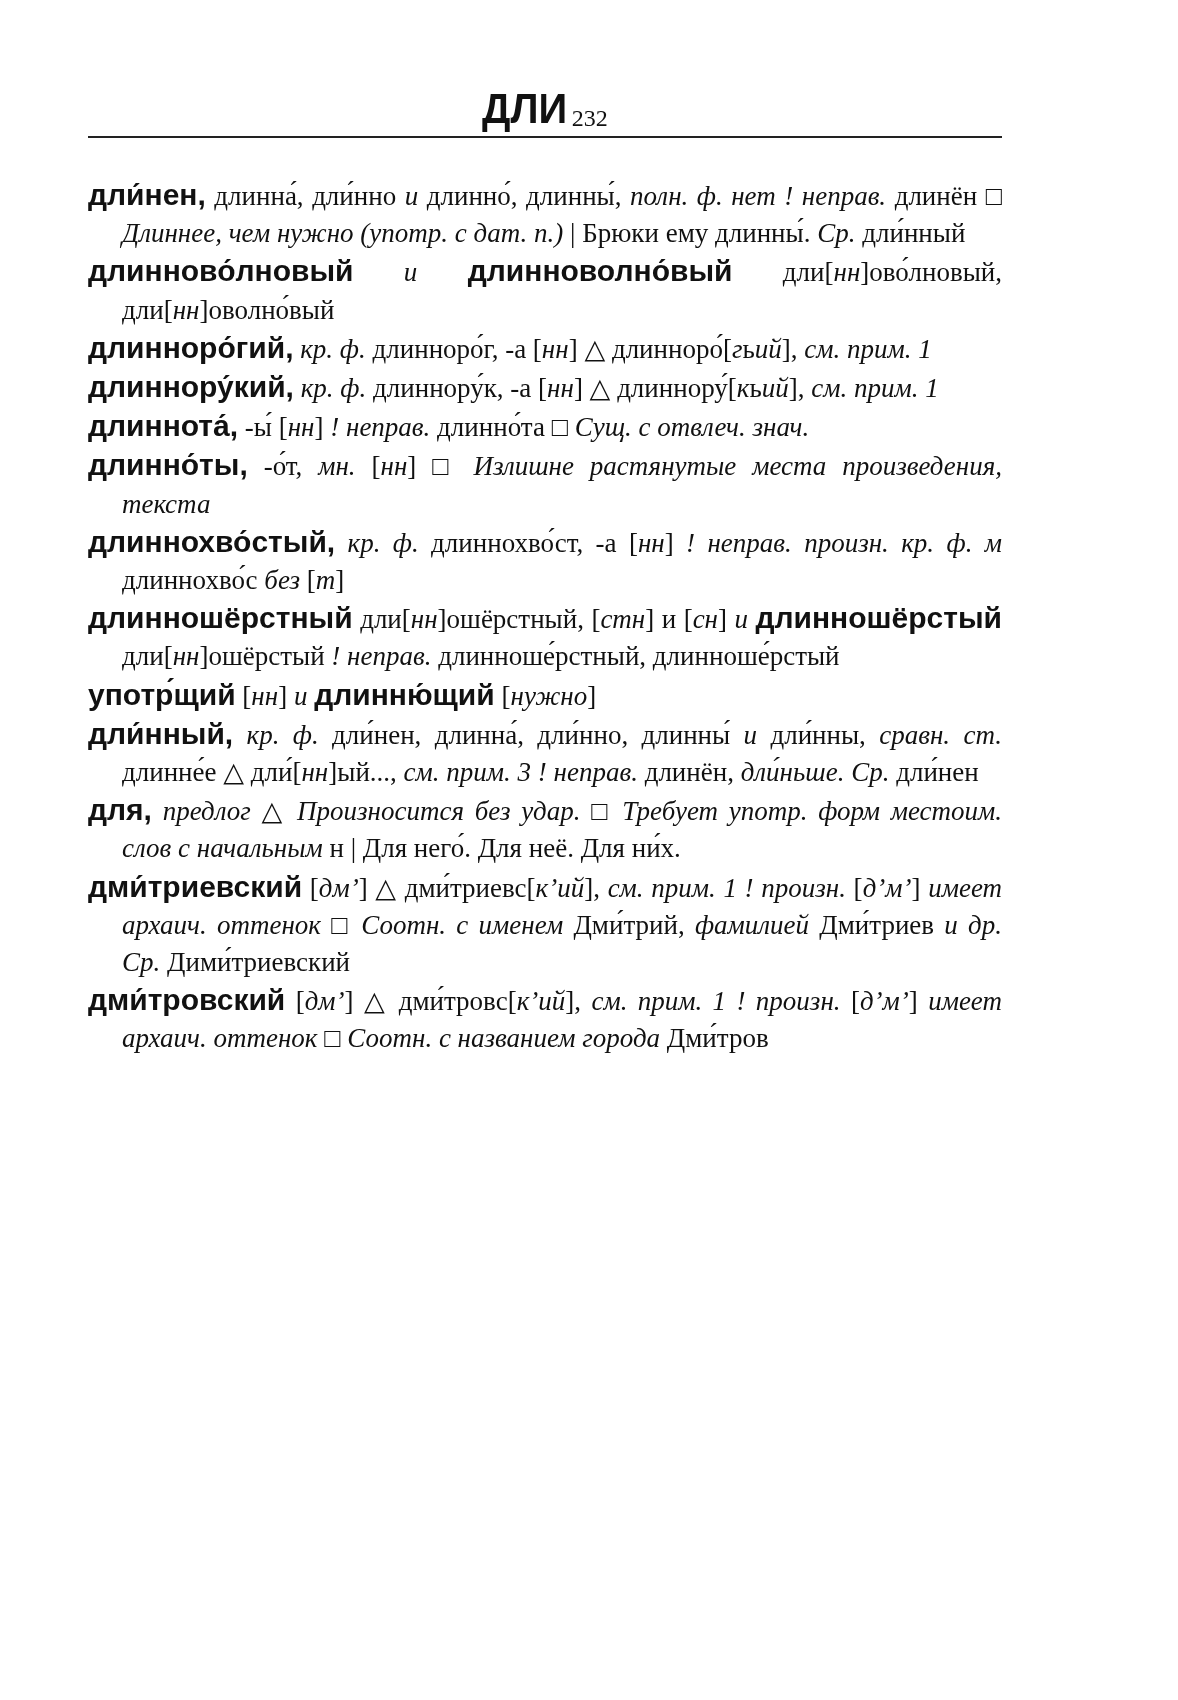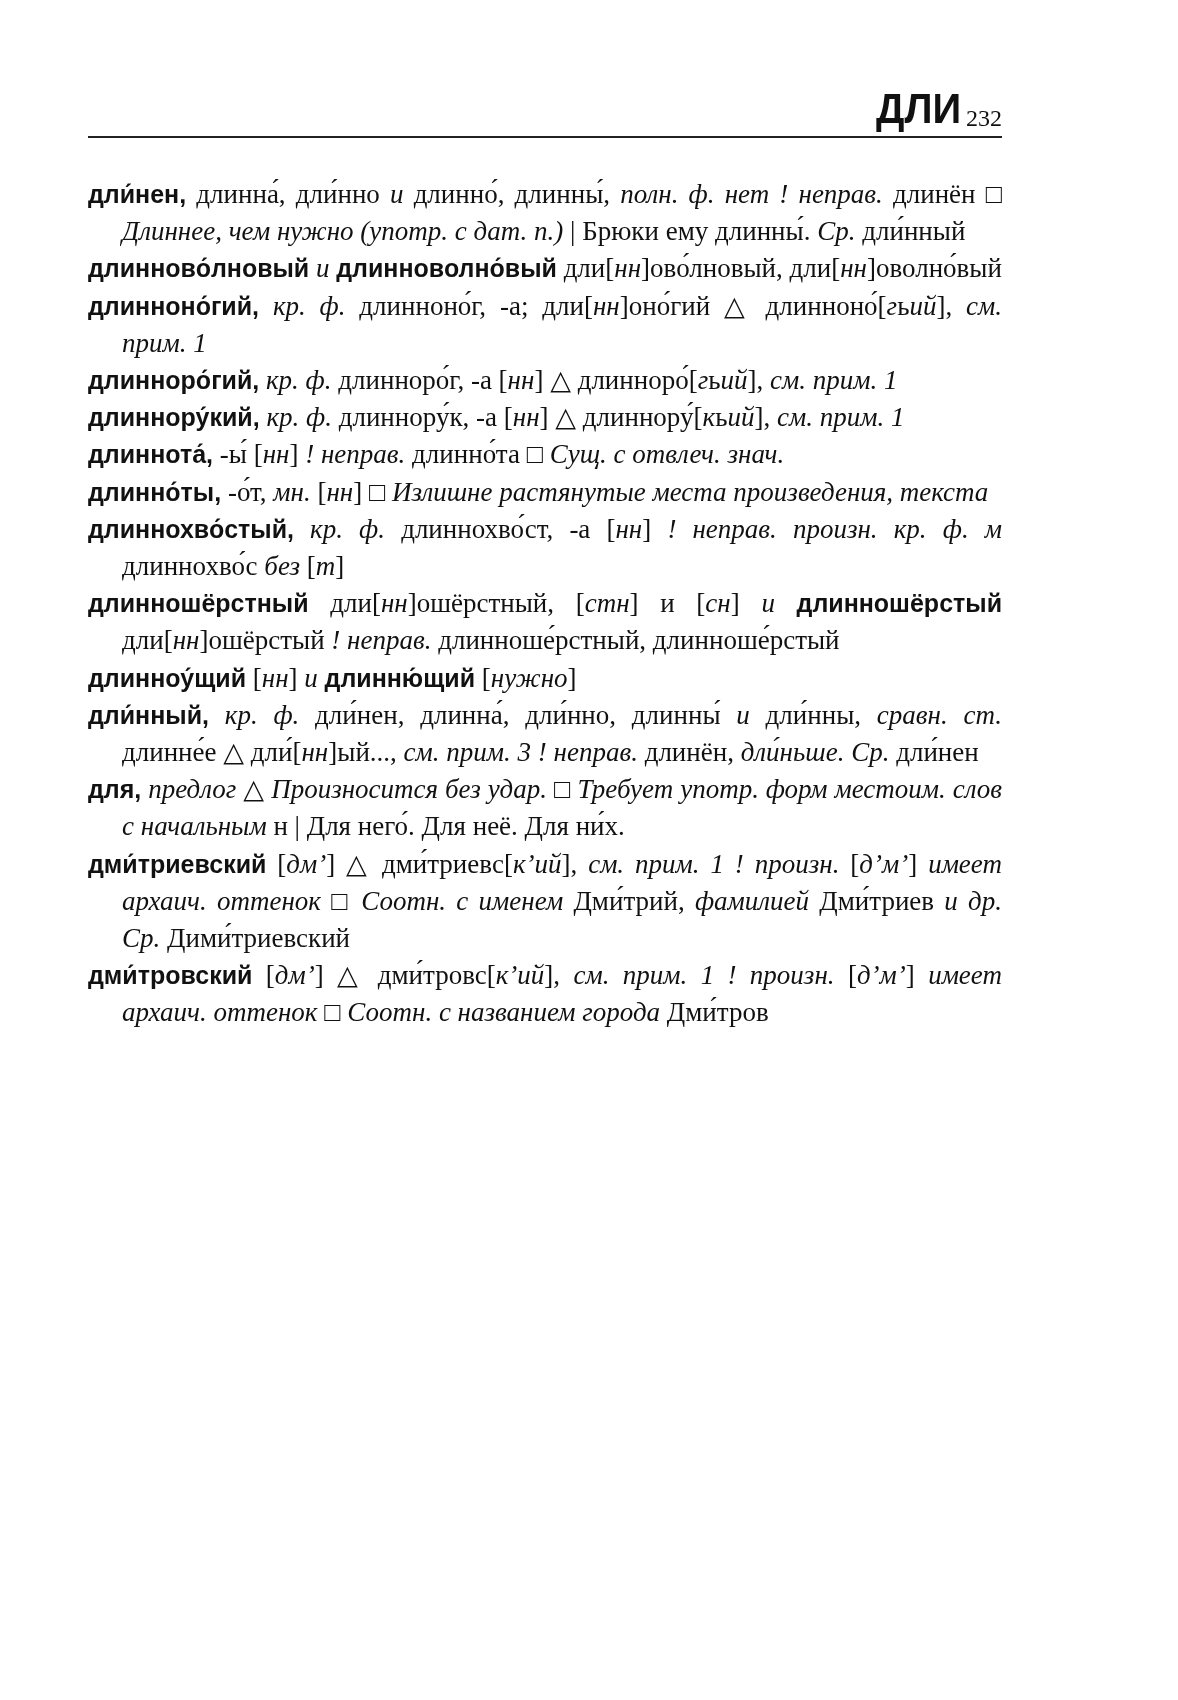--- a/index.html
+++ b/index.html
@@ -1,47 +1,46 @@
 <!DOCTYPE html>
 <html><head>
 <meta charset="utf-8">
 <style>
   html, body { margin:0; padding:0; background:#ffffff; }
   body { width:1178px; height:1700px; position:relative; overflow:hidden;
          font-family:"Liberation Serif","DejaVu Serif",serif; color:#111; }
   .page { position:absolute; left:88px; top:72px; width:914px; }
-  .header { display:flex; justify-content:flex-end; align-items:flex-end;
+  .header { display:flex; justify-content:center; align-items:flex-end;
             border-bottom:2px solid #222; padding-bottom:6px; height:58px; }
   .header-word { font-family:"Liberation Sans","DejaVu Sans",sans-serif; font-weight:bold;
                  font-size:42px; line-height:1; transform:scaleX(0.95); transform-origin:left bottom; }
   .page-num { font-size:24px; line-height:1; }
   .entries { margin-top:38px; }
   .entry { font-size:27px; line-height:37.2px; padding-left:34px; text-indent:-34px;
            margin:0; text-align:justify; }
-  .b { font-family:"Liberation Sans","DejaVu Sans",sans-serif; font-weight:bold; font-size:25px; }
+  .b { font-family:"Liberation Sans","DejaVu Sans",sans-serif; font-weight:bold; font-size:30px; }
   .i { font-style:italic; }
   .n { }
 </style>
 </head>
 <body>
 
 <div class="page">
   <div class="header">
     <span class="header-word">ДЛИ</span>
     <span class="page-num">232</span>
   </div>
   <div class="entries" id="entries">
       <p class="entry"><span class="b">дли́нен,</span><span class="n"> длинна́, дли́нно </span><span class="i">и</span><span class="n"> длинно́, длинны́, </span><span class="i">полн. ф. нет ! неправ.</span><span class="n"> длинён □ </span><span class="i">Длиннее, чем нужно (употр. с дат. п.)</span><span class="n"> | Брюки ему длинны́. </span><span class="i">Ср.</span><span class="n"> дли́нный</span></p>
       <p class="entry"><span class="b">длинново́лновый</span><span class="i"> и </span><span class="b">длинноволно́вый</span><span class="n"> дли[</span><span class="i">нн</span><span class="n">]ово́лновый, дли[</span><span class="i">нн</span><span class="n">]оволно́вый</span></p>
-      <p class="entry"><span class="b">длинноно́гий,</span><span class="i"> кр. ф.</span><span class="n"> длинноно́г, -а; дли[</span><span class="i">нн</span><span class="n">]оно́гий △ длинноно́[</span><span class="i">г</span><span class="n">ь</span><span class="i">ий</span><span class="n">], </span><span class="i">см. прим. 1</span></p>
       <p class="entry"><span class="b">длиннoро́гий,</span><span class="i"> кр. ф.</span><span class="n"> длинноро́г, -а [</span><span class="i">нн</span><span class="n">] △ длинноро́[</span><span class="i">г</span><span class="n">ь</span><span class="i">ий</span><span class="n">], </span><span class="i">см. прим. 1</span></p>
       <p class="entry"><span class="b">длиннору́кий,</span><span class="i"> кр. ф.</span><span class="n"> длиннору́к, -а [</span><span class="i">нн</span><span class="n">] △ длиннору́[</span><span class="i">к</span><span class="n">ь</span><span class="i">ий</span><span class="n">], </span><span class="i">см. прим. 1</span></p>
       <p class="entry"><span class="b">длиннота́,</span><span class="n"> -ы́ [</span><span class="i">нн</span><span class="n">] </span><span class="i">! неправ.</span><span class="n"> длинно́та □ </span><span class="i">Сущ. с отвлеч. знач.</span></p>
       <p class="entry"><span class="b">длинно́ты,</span><span class="n"> -о́т, </span><span class="i">мн.</span><span class="n"> [</span><span class="i">нн</span><span class="n">] □ </span><span class="i">Излишне растянутые места произведения, текста</span></p>
       <p class="entry"><span class="b">длиннохво́стый,</span><span class="i"> кр. ф.</span><span class="n"> длиннохво́ст, -а [</span><span class="i">нн</span><span class="n">] </span><span class="i">! неправ. произн. кр. ф. м</span><span class="n"> длиннохво́с </span><span class="i">без</span><span class="n"> [</span><span class="i">т</span><span class="n">]</span></p>
       <p class="entry"><span class="b">длинношёрстный</span><span class="n"> дли[</span><span class="i">нн</span><span class="n">]ошёрстный, [</span><span class="i">стн</span><span class="n">] и [</span><span class="i">сн</span><span class="n">] </span><span class="i">и</span><span class="n"> </span><span class="b">длинношёрстый</span><span class="n"> дли[</span><span class="i">нн</span><span class="n">]ошёрстый </span><span class="i">! неправ.</span><span class="n"> длинноше́рстный, длинноше́рстый</span></p>
-      <p class="entry"><span class="b">длинноу́щий</span><span class="n"> [</span><span class="i">нн</span><span class="n">] </span><span class="i">и</span><span class="n"> </span><span class="b">длинню́щий</span><span class="n"> [</span><span class="i">нужно</span><span class="n">]</span></p>
+      <p class="entry"><span class="b">употр́щий</span><span class="n"> [</span><span class="i">нн</span><span class="n">] </span><span class="i">и</span><span class="n"> </span><span class="b">длинню́щий</span><span class="n"> [</span><span class="i">нужно</span><span class="n">]</span></p>
       <p class="entry"><span class="b">дли́нный,</span><span class="i"> кр. ф.</span><span class="n"> дли́нен, длинна́, дли́нно, длинны́ </span><span class="i">и</span><span class="n"> дли́нны, </span><span class="i">сравн. ст.</span><span class="n"> длинне́е △ дли́[</span><span class="i">нн</span><span class="n">]ый..., </span><span class="i">см. прим. 3 ! неправ.</span><span class="n"> длинён, </span><span class="i">дли́ньше. Ср.</span><span class="n"> дли́нен</span></p>
       <p class="entry"><span class="b">для,</span><span class="i"> предлог △ Произносится без удар.</span><span class="n"> □ </span><span class="i">Требует употр. форм местоим. слов с начальным</span><span class="n"> н | Для него́. Для неё. Для ни́х.</span></p>
       <p class="entry"><span class="b">дми́триевский</span><span class="n"> [</span><span class="i">дмʼ</span><span class="n">] △ дми́триевс[</span><span class="i">кʼий</span><span class="n">], </span><span class="i">см. прим. 1 ! произн.</span><span class="n"> [</span><span class="i">дʼмʼ</span><span class="n">] </span><span class="i">имеет архаич. оттенок</span><span class="n"> □ </span><span class="i">Соотн. с именем</span><span class="n"> Дми́трий, </span><span class="i">фамилией</span><span class="n"> Дми́триев </span><span class="i">и др. Ср.</span><span class="n"> Дими́триевский</span></p>
       <p class="entry"><span class="b">дми́тровский</span><span class="n"> [</span><span class="i">дмʼ</span><span class="n">] △ дми́тровс[</span><span class="i">кʼий</span><span class="n">], </span><span class="i">см. прим. 1 ! произн.</span><span class="n"> [</span><span class="i">дʼмʼ</span><span class="n">] </span><span class="i">имеет архаич. оттенок</span><span class="n"> □ </span><span class="i">Соотн. с названием города</span><span class="n"> Дми́тров</span></p>
     </div>
 </div>
 
 </body></html>

